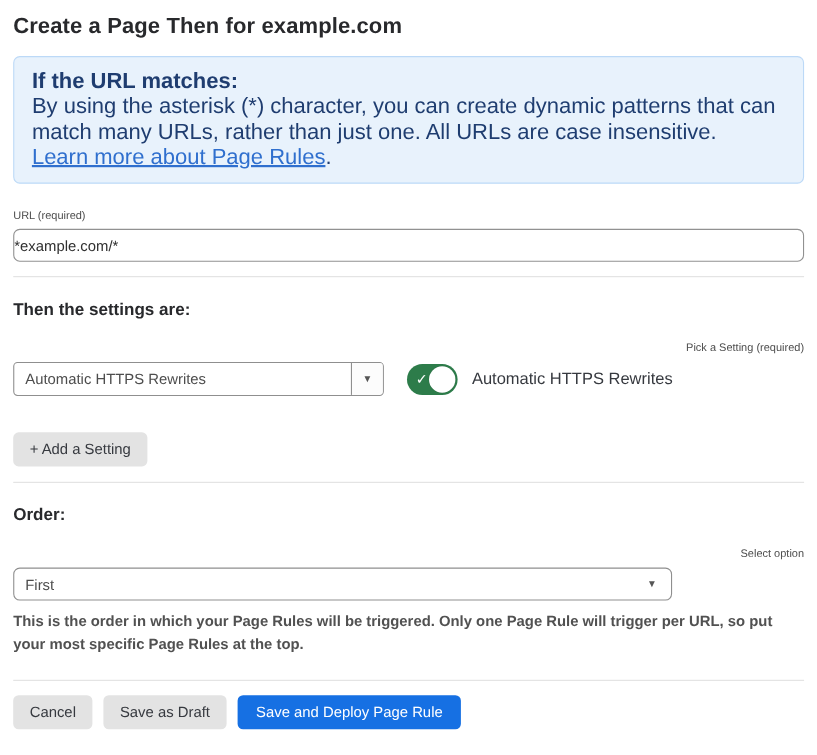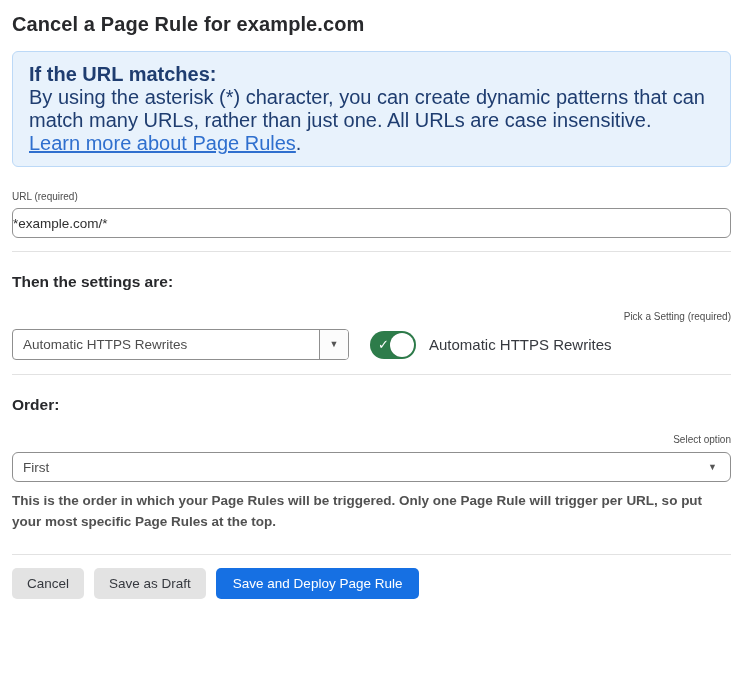--- a/index.html
+++ b/index.html
@@ -78,33 +78,33 @@
   }
   .toggle-label{margin-left:13px;font-size:15px;color:#36393f;}
   .btn{
     display:inline-block;border:none;border-radius:5px;cursor:pointer;
     font-family:"Liberation Sans","DejaVu Sans",sans-serif;
     font-size:13.5px;padding:8px 15px;color:#36393f;background:var(--btn-gray);
   }
   .btn.add-setting{margin-top:33px;}
   .btn.primary{background:var(--accent-blue);color:#fff;padding:8px 17px;}
   .full-select{
-    margin-top:7px;width:719px;height:30px;border:1px solid #8f8f8f;border-radius:6px;
+    margin-top:7px;width:599px;height:30px;border:1px solid #8f8f8f;border-radius:6px;
     background:#fff;display:flex;align-items:center;justify-content:space-between;
     padding:0 13px 0 10px;font-size:13.5px;color:var(--text-mid);cursor:pointer;
   }
   .order-helper{margin-top:8px;font-size:13.5px;color:#515151;line-height:21px;width:719px;font-weight:bold;}
   .footer{margin-top:13px;display:flex;align-items:center;gap:10px;}
 </style>
 </head>
 <body>
 
 <div class="container">
 
-  <h1 class="page-title">Cancel a Page Rule for example.com</h1>
+  <h1 class="page-title">Create a Page Then for example.com</h1>
 
   <div class="info-box">
     <div class="info-heading">If the URL matches:</div>
     <div class="info-body">By using the asterisk (*) character, you can create dynamic patterns that can match many URLs, rather than just one. All URLs are case insensitive.</div>
     <div><a class="info-link">Learn more about Page Rules</a><span>.</span></div>
   </div>
 
   <div class="field-label">URL (required)</div>
   <input class="text-input" type="text" value="*example.com/*" style="">
 
@@ -121,20 +121,21 @@
         <span class="arrow-glyph">▼</span>
       </div>
     </div>
     <div class="toggle">
       <span class="check">✓</span>
       <span class="knob"></span>
     </div>
     <div class="toggle-label">Automatic HTTPS Rewrites</div>
   </div>
 
+  <button class="btn add-setting">+ Add a Setting</button>
 
   <div class="divider d2"></div>
 
   <div class="section-heading">Order:</div>
 
   <div class="field-label label-gap">Select option</div>
 
   <div class="full-select">
     <span>First</span>
     <span class="arrow-glyph">▼</span>

